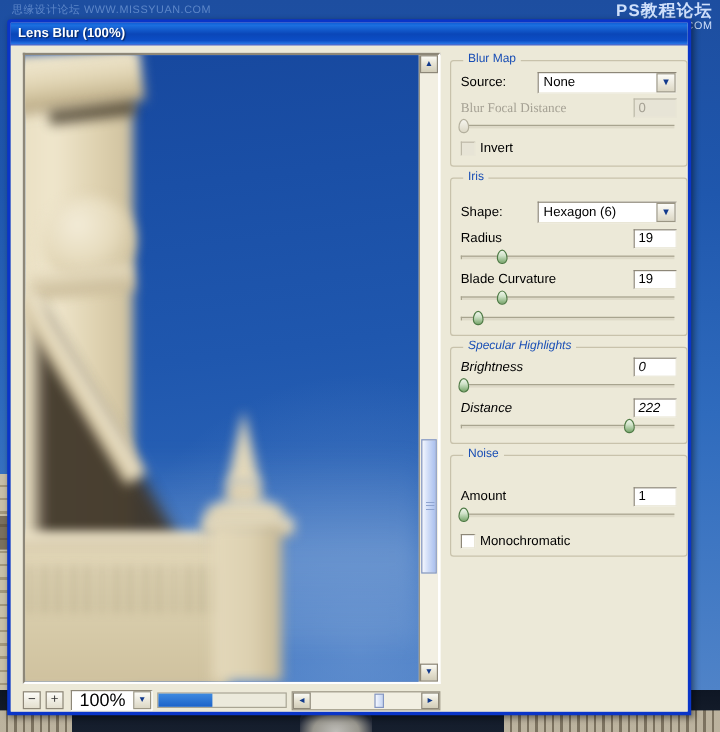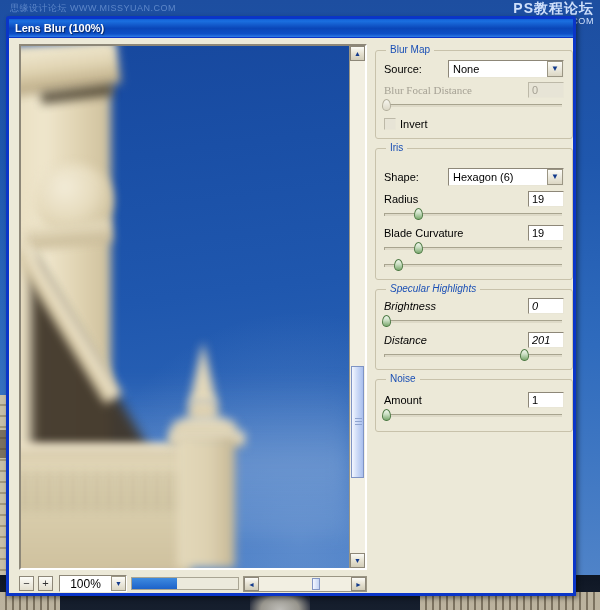--- a/index.html
+++ b/index.html
@@ -221,21 +221,21 @@
     background:linear-gradient(180deg,#fcfcf8,#e3dfce);
     border:1px solid #8d8778;box-sizing:border-box;
     display:flex;align-items:center;justify-content:center;
     font-size:11px;line-height:1;color:#333;
   }
   #zoom-combo{
     position:absolute;left:40px;top:0px;width:68px;height:17px;
     background:#fff;border:1px solid;border-color:#8d8778 #fff #fff #8d8778;
     box-sizing:border-box;display:flex;align-items:center;
   }
-  #zoom-combo .val{flex:1;text-align:center;font-size:12px;color:#000;}
+  #zoom-combo .val{flex:1;text-align:center;font-size:15px;color:#000;}
   #zoom-combo .arw{
     width:15px;height:15px;background:linear-gradient(180deg,#fcfcf8,#dcd7c4);
     border:1px solid #9b9684;box-sizing:border-box;
     display:flex;align-items:center;justify-content:center;
     color:#123a8c;font-size:7px;
   }
   #progress-track{
     position:absolute;left:112px;top:2px;width:108px;height:13px;
     background:#eceadc;border:1px solid #a9a593;box-sizing:border-box;
   }
@@ -497,38 +497,42 @@
           <span class="spacer"></span>
           <span class="numfield">0</span>
         </div>
         <div class="slider">
           <div class="track"></div>
           <div class="thumb" style="left:1%;"></div>
         </div>
         <div class="row">
           <span class="lbl">Distance</span>
           <span class="spacer"></span>
-          <span class="numfield">201</span>
+          <span class="numfield">222</span>
         </div>
         <div class="slider" style="margin-bottom:0;">
           <div class="track"></div>
           <div class="thumb" style="left:78%;"></div>
         </div>
       </div>
 
       <div class="group" style="margin-top:9px;padding-bottom:5px;">
         <span class="legend">Noise</span>
-        <div class="row" style="margin-top:6px;">
+        <div class="row" style="margin-top:20px;">
           <span class="lbl">Amount</span>
           <span class="spacer"></span>
           <span class="numfield">1</span>
         </div>
         <div class="slider">
           <div class="track"></div>
           <div class="thumb" style="left:1%;"></div>
         </div>
 
 
+        <div class="checkrow" style="margin-top:7px;">
+          <span class="chk"></span>
+          <span class="lbl">Monochromatic</span>
+        </div>
       </div>
 
     </div>
   </div>
 </div>
 
 </body></html>

